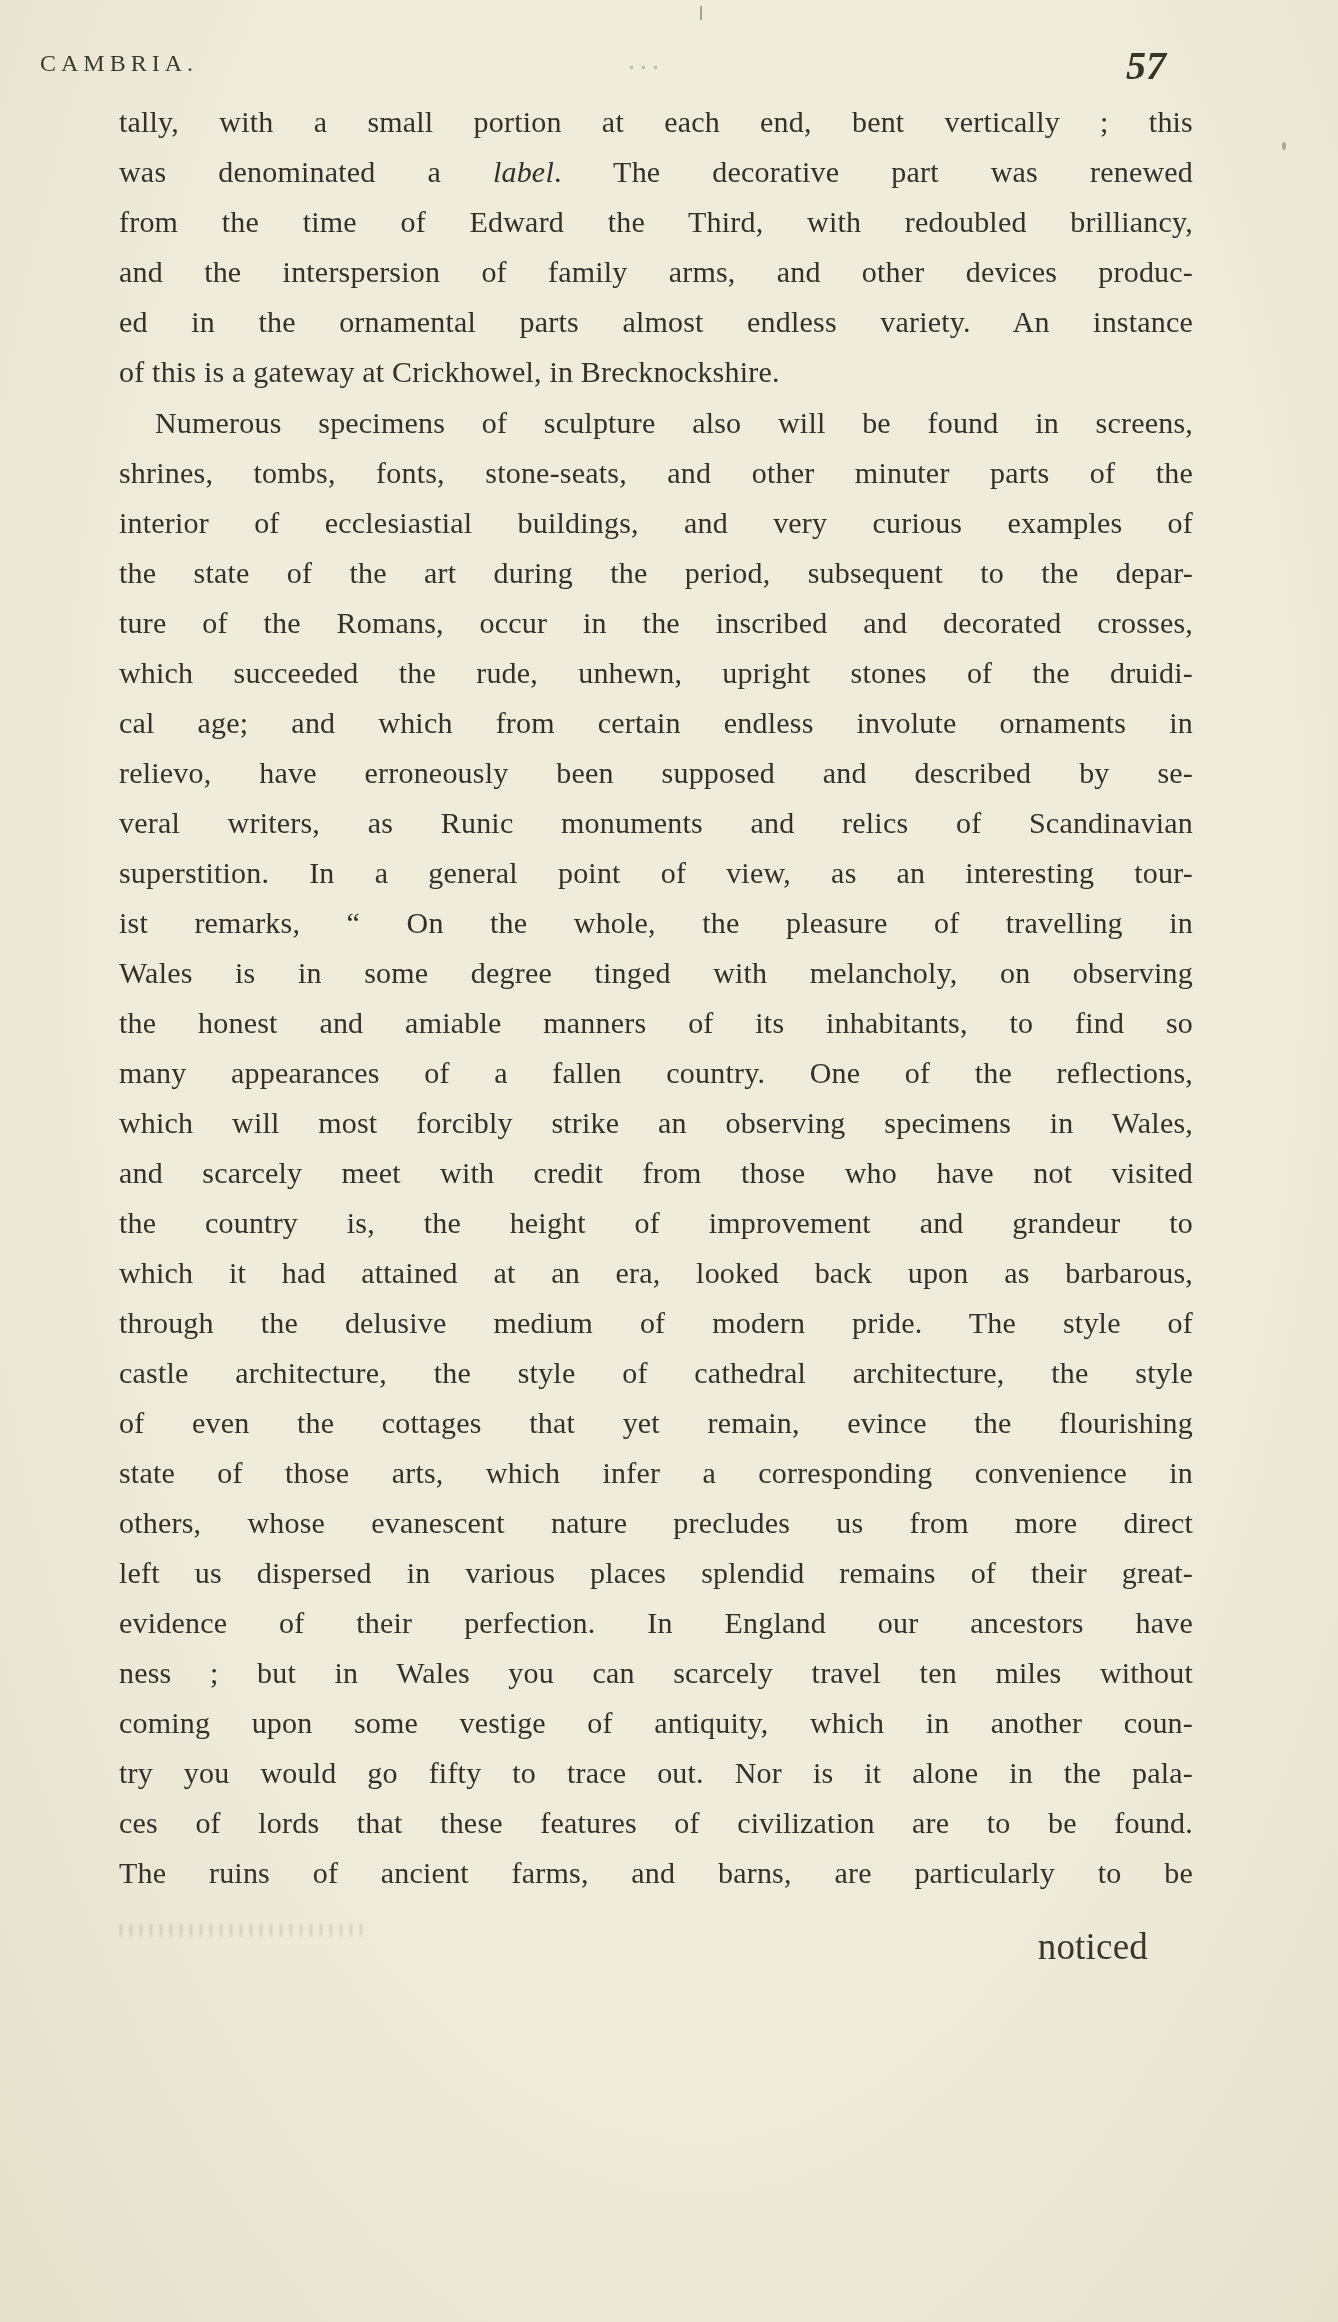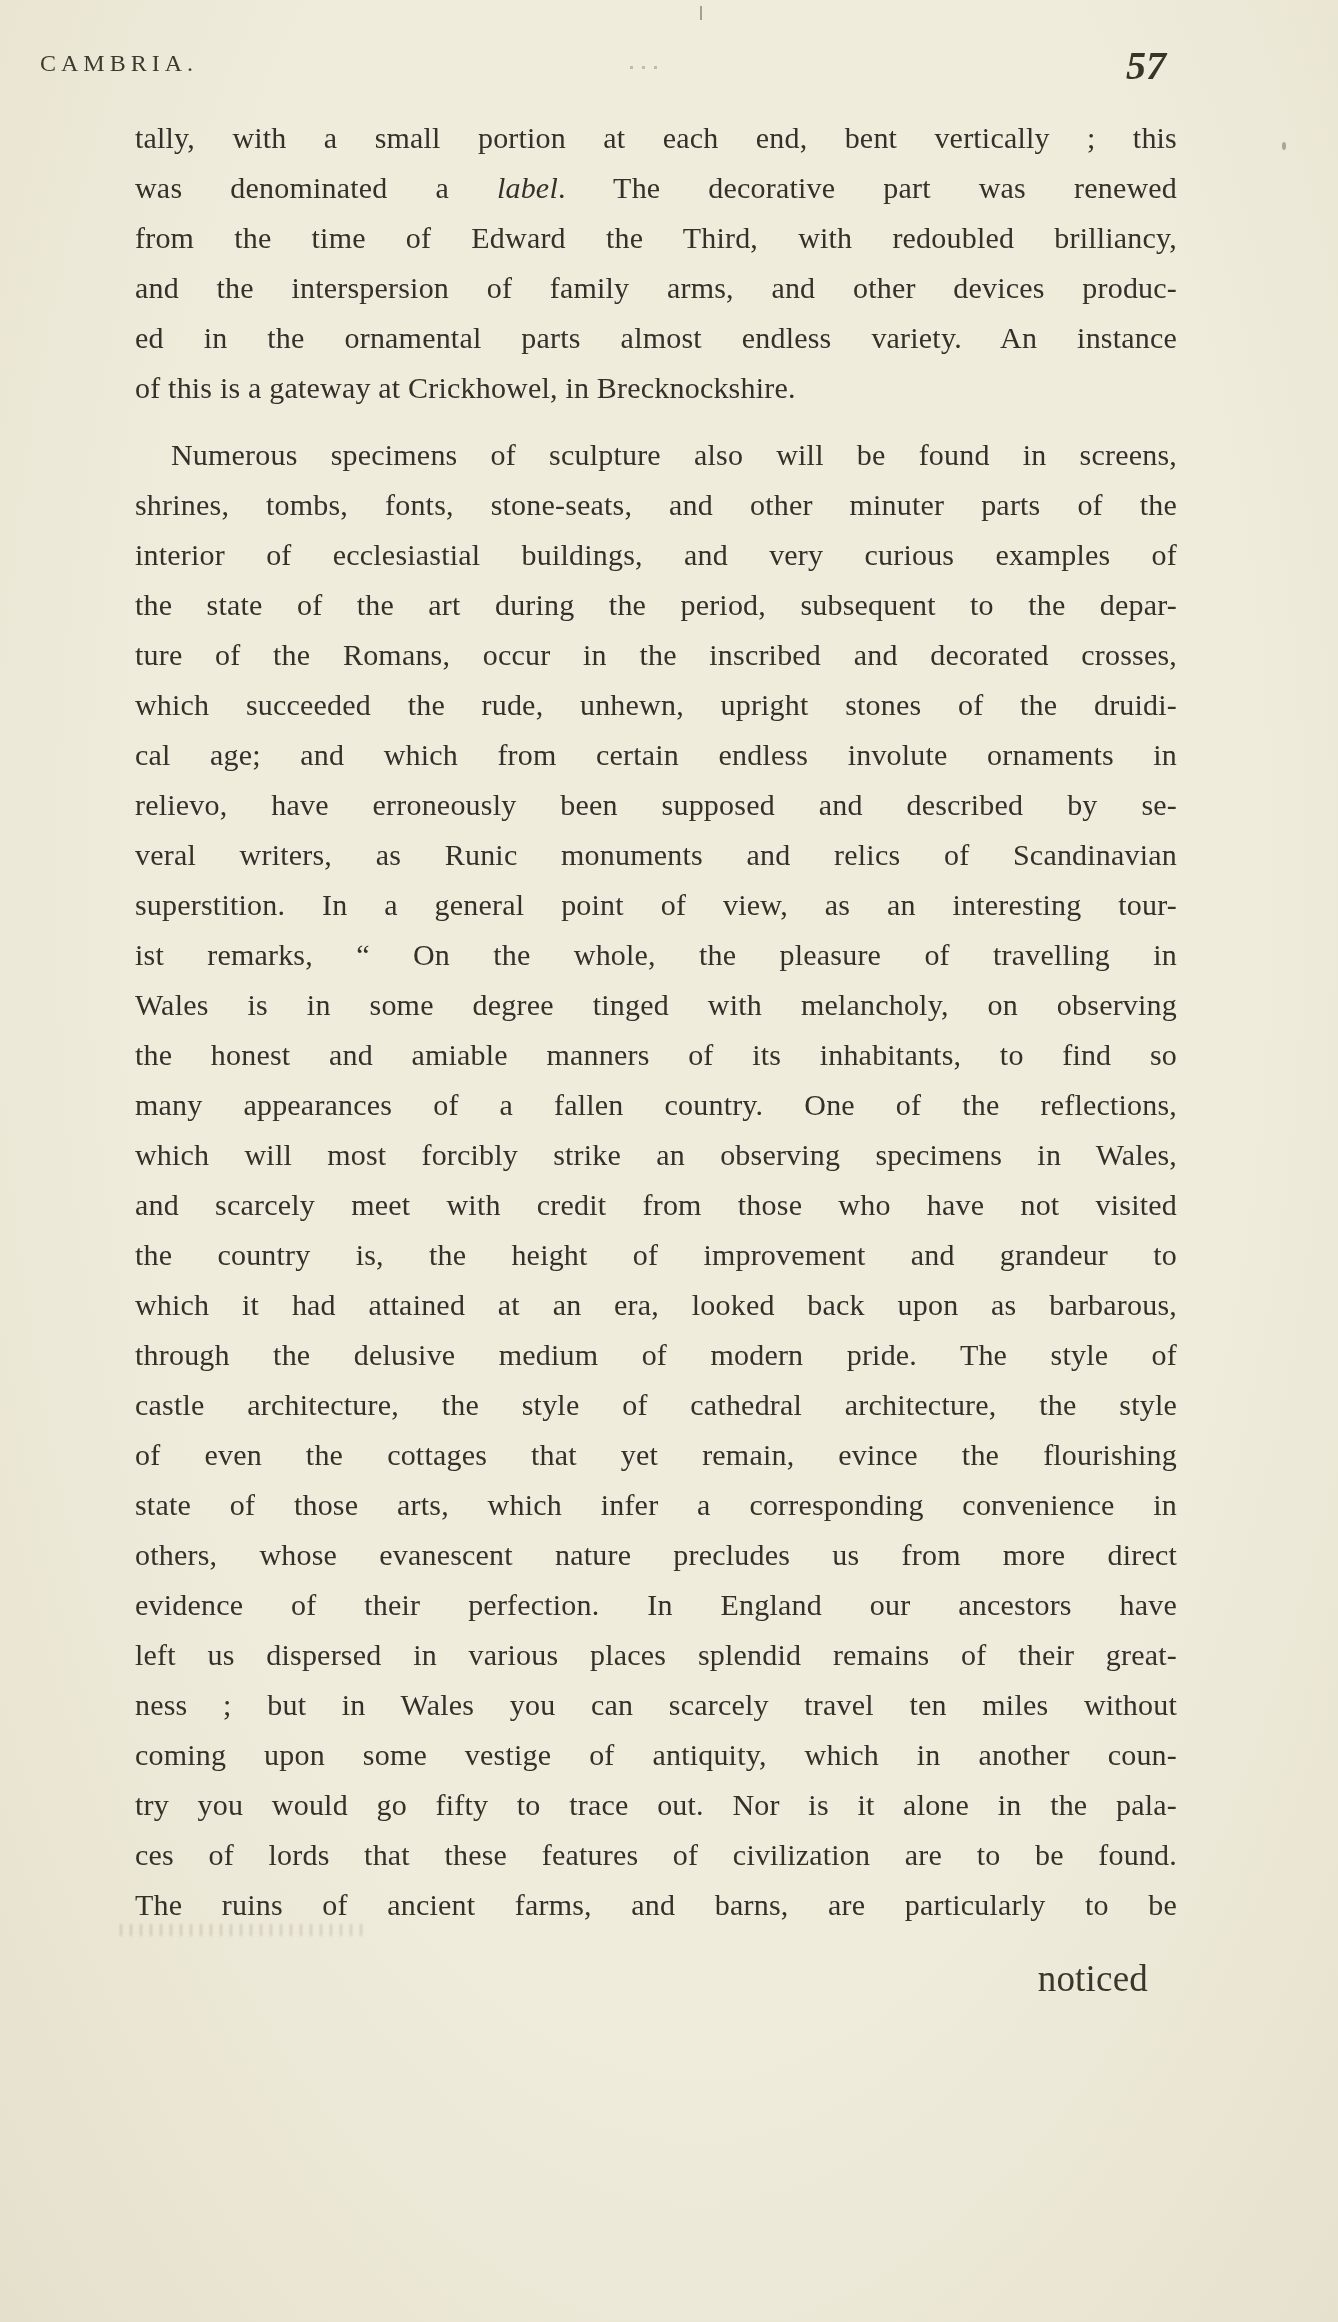--- a/index.html
+++ b/index.html
@@ -50,21 +50,21 @@
   .text-block {
     position: absolute;
     top: 96px;
     left: 118px;
     width: 1076px;
     font-size: 30px;
     line-height: 50px;
     letter-spacing: 0.2px;
     color: #34312a;
   }
-  .paragraph { margin: 17px; }
+  .paragraph { margin: 1px; }
   .line {
     text-align: justify;
     text-align-last: justify;
     white-space: normal;
   }
   .paragraph .line.last { text-align-last: left; }
   .paragraph.justify-last .line.last { text-align-last: justify; }
   .paragraph.indent .line.first { text-indent: 36px; }
   .catchword {
     margin-top: 24px;
@@ -145,22 +145,22 @@
         <div class="line">many appearances of a fallen country.  One of the reflections,</div>
         <div class="line">which will most forcibly strike an observing specimens in Wales,</div>
         <div class="line">and scarcely meet with credit from those who have not visited</div>
         <div class="line">the country is, the height of improvement and grandeur to</div>
         <div class="line">which it had attained at an era, looked back upon as barbarous,</div>
         <div class="line">through the delusive medium of modern pride.  The style of</div>
         <div class="line">castle architecture, the style of cathedral architecture, the style</div>
         <div class="line">of even the cottages that yet remain, evince the flourishing</div>
         <div class="line">state of those arts, which infer a corresponding convenience in</div>
         <div class="line">others, whose evanescent nature precludes us from more direct</div>
+        <div class="line">left us dispersed in various places splendid remains of their great-</div>
         <div class="line">evidence of their perfection.  In England our ancestors have</div>
-        <div class="line">left us dispersed in various places splendid remains of their great-</div>
         <div class="line">ness ; but in Wales you can scarcely travel ten miles without</div>
         <div class="line">coming upon some vestige of antiquity, which in another coun-</div>
         <div class="line">try you would go fifty to trace out.  Nor is it alone in the pala-</div>
         <div class="line">ces of lords that these features of civilization are to be found.</div>
         <div class="line last">The ruins of ancient farms, and barns, are particularly to be</div>
       </div>
       <div class="catchword">noticed</div>
   </div>
 
   <div class="print-smudge"></div>

